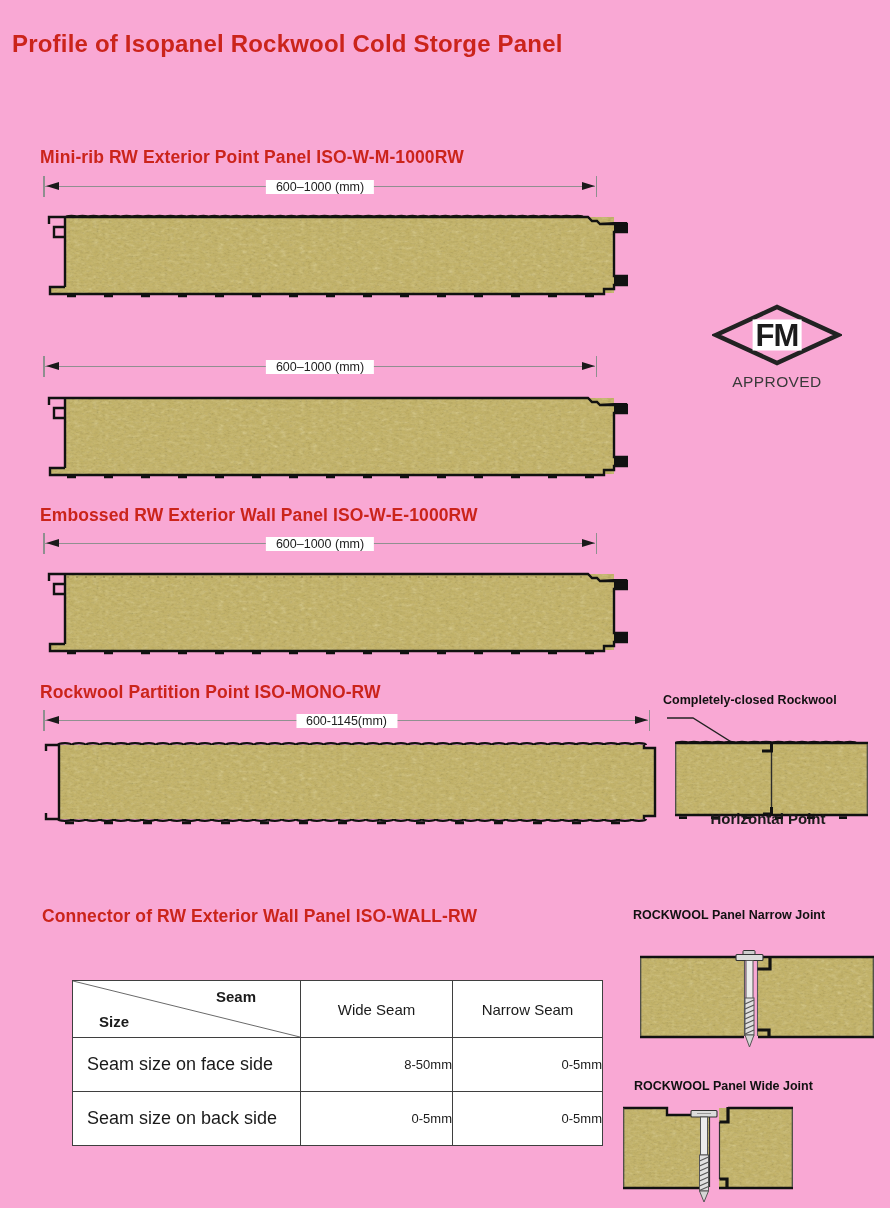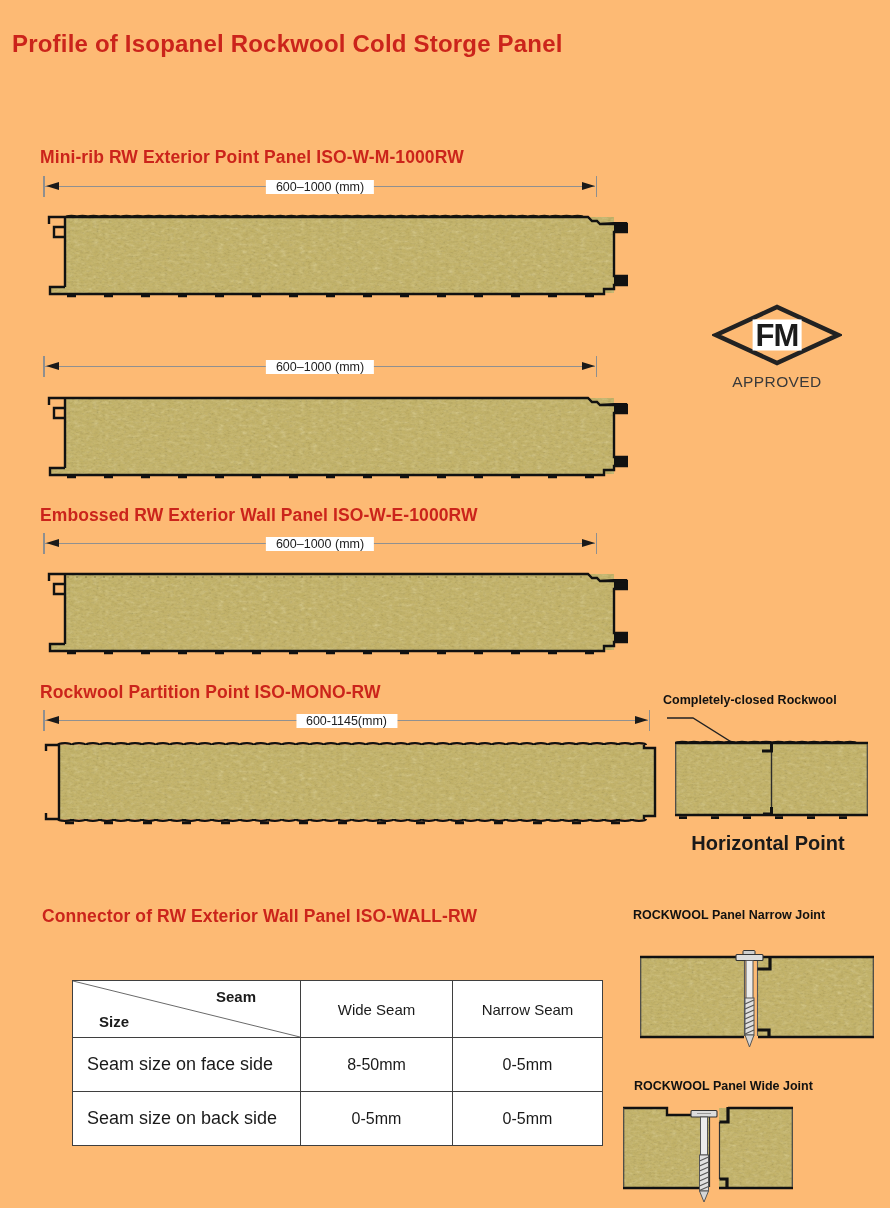--- a/index.html
+++ b/index.html
@@ -1,17 +1,17 @@
 <!DOCTYPE html>
 <html><head>
 <meta charset="utf-8">
 <style>
   * { margin:0; padding:0; box-sizing:border-box; }
   body { background:#ffffff; font-family:"Liberation Sans", sans-serif; }
-  .page { position:relative; width:890px; height:1208px; background:#fdba74; overflow:hidden;padding-left:16px; }
+  .page { position:relative; width:890px; height:1208px; background:#f9a8d4; overflow:hidden;padding-left:16px; }
 
   .page-title { position:absolute; left:12px; top:30px; font-size:24px; font-weight:700;
                 color:#cb241b; letter-spacing:0.2px; }
 
   .sec-head { position:absolute; font-size:17.5px; font-weight:700; color:#cb241b; letter-spacing:0.1px; }
 
   
   .dim { position:absolute; height:26px; }
   .dim::before, .dim::after { content:""; position:absolute; top:2px; width:1.5px; height:21px; background:#8f8f8f; }
   .dim::before { left:0; } .dim::after { right:0; }
@@ -26,39 +26,39 @@
 
   
   .fm-box { position:absolute; left:712px; top:303px; width:130px; height:92px; }
   .fm-text { position:absolute; left:50%; top:32px; transform:translate(-50%,-50%);
              font-size:31px; font-weight:700; letter-spacing:-1px; color:#1c1c1c;
              background:#fff; padding:0 3px; line-height:1; }
   .fm-sub { position:absolute; left:50%; top:70px; transform:translateX(-50%);
             font-size:15.5px; color:#3a3a3a; letter-spacing:0.4px; white-space:nowrap; }
 
   .callout { position:absolute; left:663px; top:693px; font-size:12.5px; font-weight:600; color:#111; }
-  .hp-caption { position:absolute; left:663px; top:832px; width:210px; text-align:center;
-                font-size:20px; font-weight:700; color:#1a1a1a; }
+  .hp-caption { position:absolute; left:663px; top:810px; width:210px; text-align:center;
+                font-size:15px; font-weight:700; color:#1a1a1a; }
 
   .joint-label { position:absolute; font-size:12.5px; font-weight:700; color:#111; white-space:nowrap; }
 
   
   .seam-table { position:absolute; left:72px; top:980px; border-collapse:collapse;
                 table-layout:fixed; background:#fff; color:#1a1a1a; }
   .seam-table td { border:1.5px solid #3f3f3f; }
   .seam-table .c0 { width:228px; } .seam-table .c1 { width:152px; } .seam-table .c2 { width:150px; }
   .seam-table tr.hd td { height:57px; } .seam-table tr.bd td { height:54px; }
   .corner { position:relative;font-weight:bold; }
   .corner .diag { position:absolute; inset:0; width:100%; height:100%; }
   .corner .diag line { stroke:#6a6a6a; stroke-width:1; vector-effect:non-scaling-stroke; }
   .corner-seam { position:absolute; right:44px; top:7px; font-size:15px; }
   .corner-size { position:absolute; left:26px; bottom:7px; font-size:15px; }
   .colhead { text-align:center; font-size:15px; }
   .rowlabel { font-size:18px; padding-left:14px; }
-  .val { text-align:center; font-size:16px; }
+  .val { text-align:right; font-size:13px; }
 </style>
 </head>
 <body>
 
 <svg width="0" height="0" style="position:absolute" aria-hidden="true">
   <defs>
     <filter id="rockwool" x="-5%" y="-10%" width="110%" height="120%">
       <feTurbulence type="fractalNoise" baseFrequency="0.32 0.55" numOctaves="3" seed="7" result="n1"></feTurbulence>
       <feColorMatrix in="n1" type="luminanceToAlpha" result="a1"></feColorMatrix>
       <feComponentTransfer in="a1" result="dmask">

